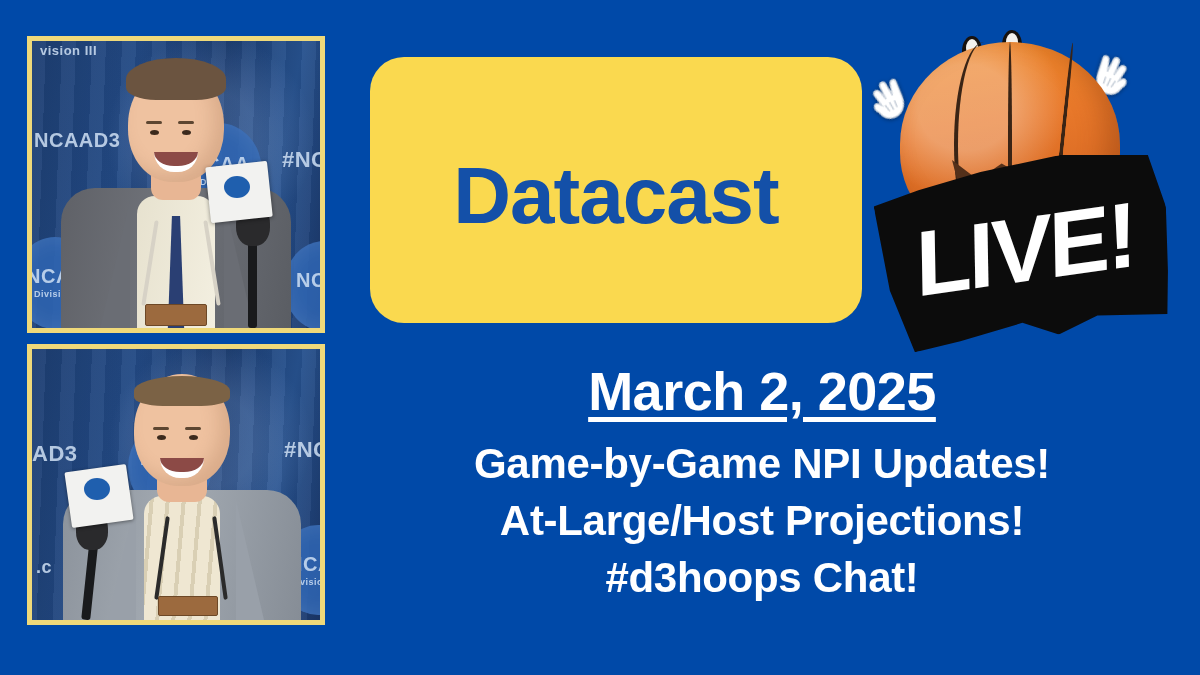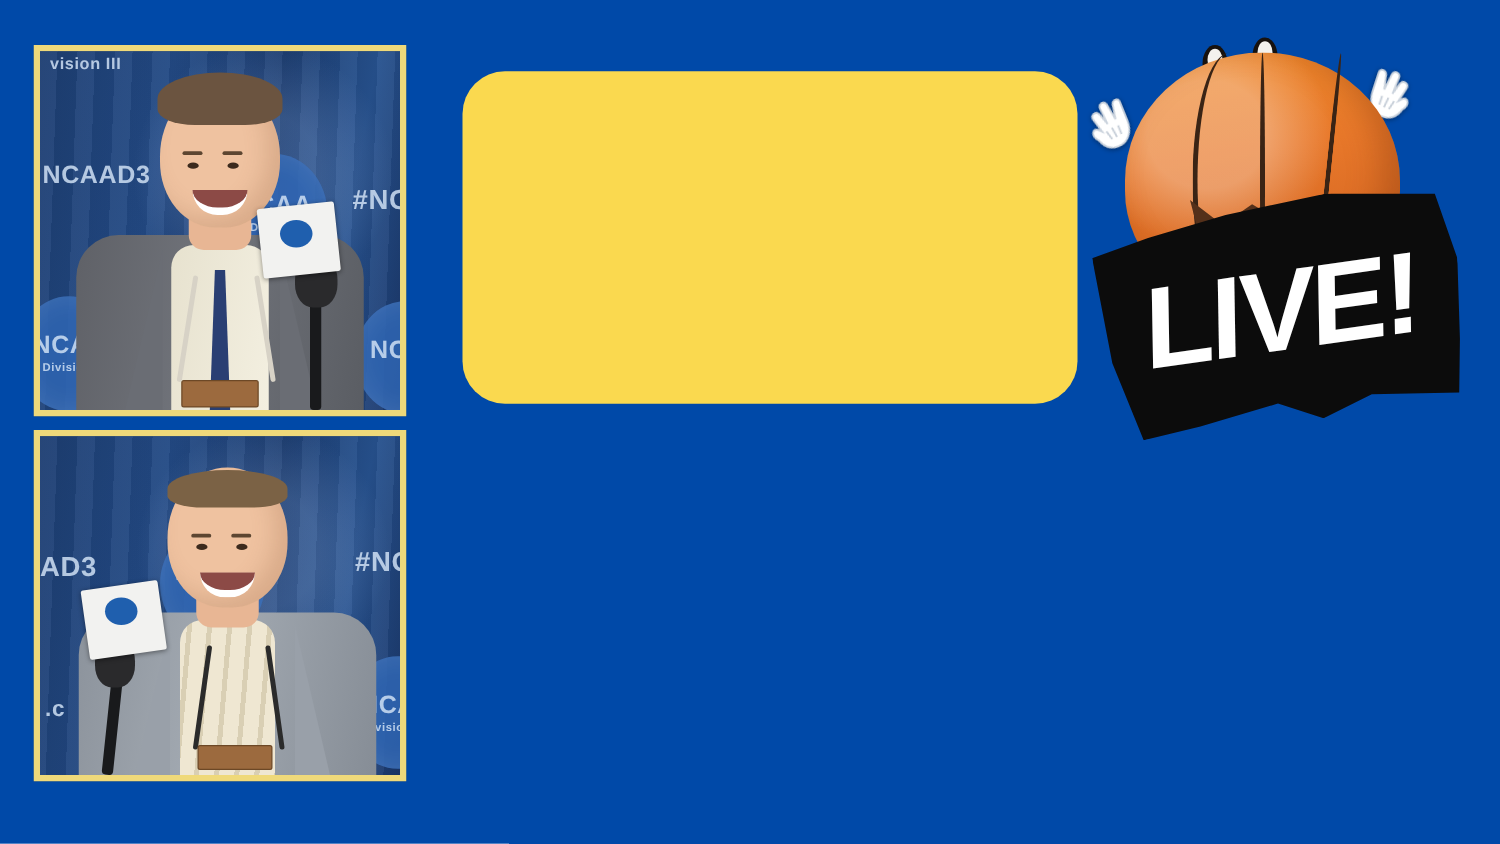--- a/index.html
+++ b/index.html
@@ -266,20 +266,21 @@
       <div class="eye" style="left:157px; bottom:180px;"></div>
       <div class="smile" style="bottom:142px; left:52%;"></div>
       <div class="mic-stand" style="left:54px; bottom:0; width:9px; height:92px; transform:rotate(6deg);"></div>
       <div class="mic-head" style="left:44px; bottom:70px; width:32px; height:42px;"></div>
       <div class="mic" style="left:36px; bottom:96px; width:62px; height:56px; transform:rotate(-8deg); border-radius:2px;"></div>
       <div class="mic-logo" style="left:52px; bottom:120px; width:26px; height:22px;"></div>
     </div>
   </div>
 
   <div id="title-card">
+    <div class="tl tl2">Datacast</div>
   </div>
 
   <div id="mascot">
 
     <svg class="ghost-hand" style="left:6px; top:58px; transform:rotate(-22deg);" viewBox="0 0 40 42">
       <path d="M6 30 C2 26 4 20 8 22 L11 25 L8 14 C7 10 12 8 14 12 L17 21 L16 8 C16 4 21 3 22 7 L24 20 L26 9
                C27 5 32 5 32 9 L32 24 C32 34 26 40 18 40 C12 40 8 36 6 30 Z" fill="#ffffff" stroke="#cbd3dd" stroke-width="1.4"></path>
       <path d="M14 26 L16 33 M19 25 L20 33 M24 25 L24 32" stroke="#c6ced8" stroke-width="1.4" fill="none"></path>
     </svg>
 
@@ -301,14 +302,20 @@
       <div class="seam" style="left:108px; top:0; width:0;"></div>
       <div class="seam" style="left:160px; top:0; width:0; transform:rotate(6deg);"></div>
       <div class="pk-mouth"></div>
     </div>
 
     <div id="live-banner">
       <span class="live-text">LIVE!</span>
     </div>
   </div>
 
+  <div id="info-block">
+    <div id="event-date">March 2, 2025</div>
+    <div class="info-line">Game-by-Game NPI Updates!</div>
+    <div class="info-line">At-Large/Host Projections!</div>
+    <div class="info-line">#d3hoops Chat!</div>
+  </div>
 
 </div>
 
 </body></html>

